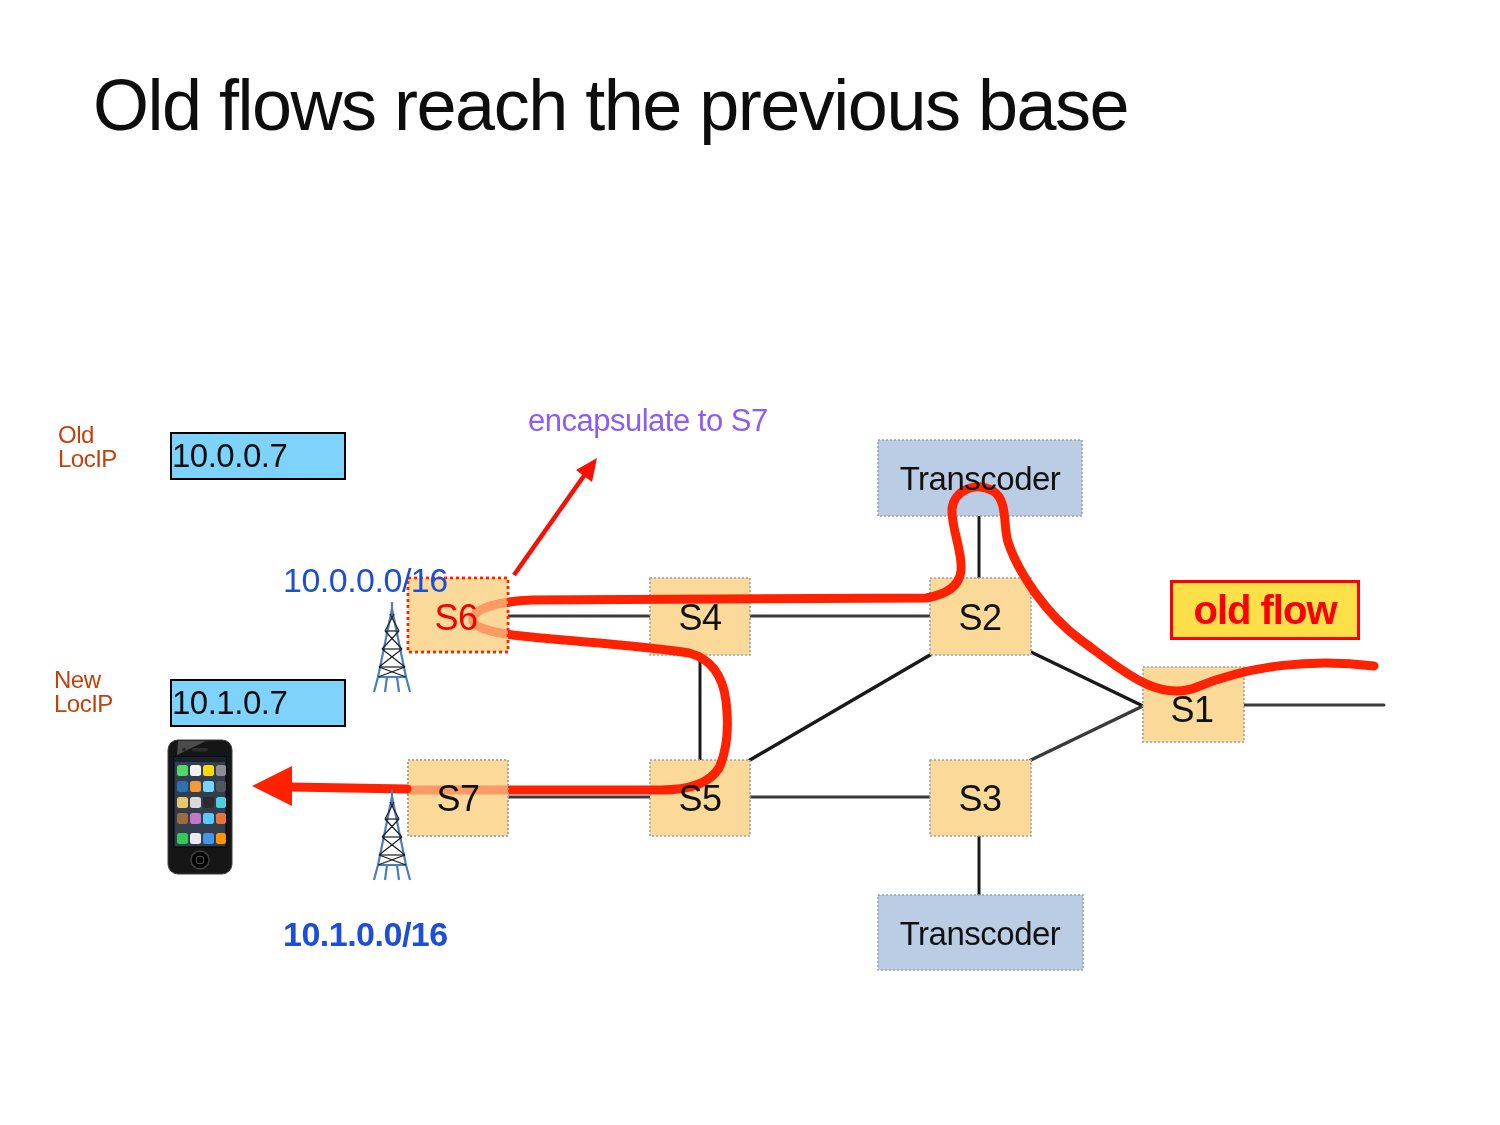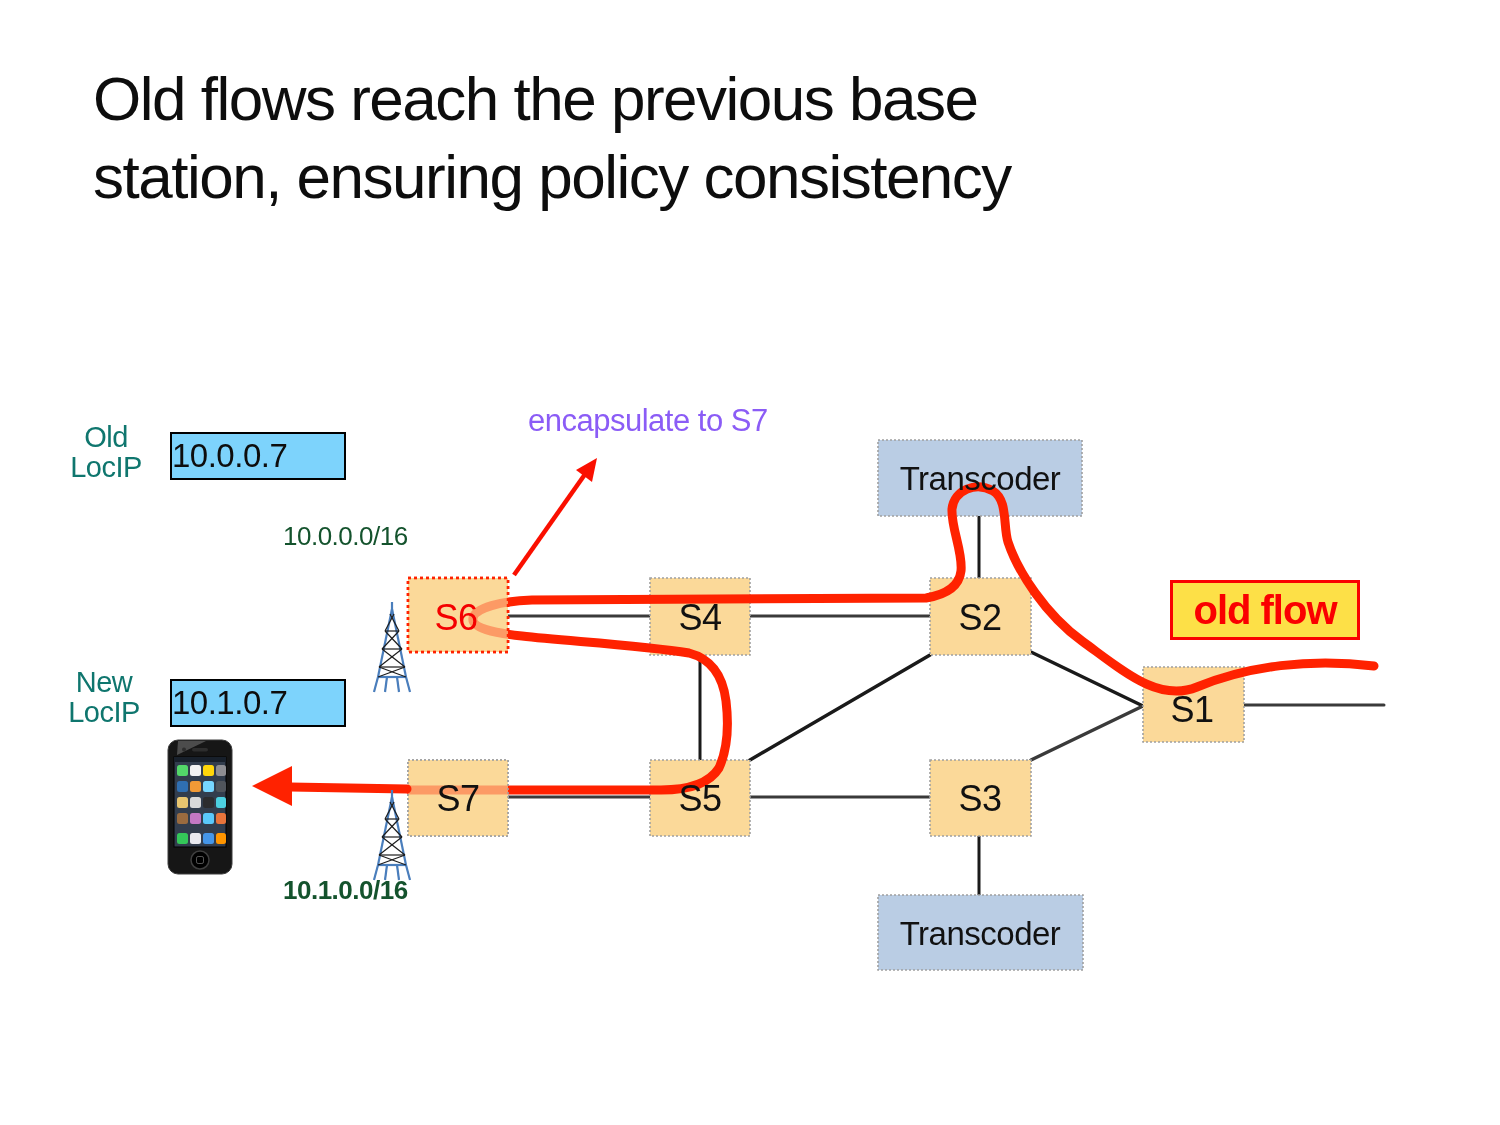--- a/index.html
+++ b/index.html
@@ -3,54 +3,53 @@
 <meta charset="utf-8">
 <style>
   html,body{margin:0;padding:0;}
   body{
     width:1500px;height:1125px;position:relative;background:#ffffff;overflow:hidden;
     font-family:"Liberation Sans", sans-serif;
   }
   .abs{position:absolute;}
   .title{
     left:93px;top:60px;width:1220px;
-    font-size:62px;line-height:1.26;letter-spacing:-1.5px;color:#0d0d0d;
+    font-size:72px;line-height:1.26;letter-spacing:-1.5px;color:#0d0d0d;
   }
   .locip{
-    color:#0f766e;font-size:29px;line-height:1.02;text-align:center;letter-spacing:-0.5px;
+    color:#c2410c;font-size:24px;line-height:1.02;letter-spacing:-0.5px;
   }
   .locip-old{left:58px;top:423px;width:96px;}
   .locip-new{left:54px;top:668px;width:100px;}
   .ip-box{
     width:172px;height:44px;background:#7dd3fc;border:2.5px solid #000;
     display:flex;align-items:center;justify-content:flex-start;
     font-size:33px;color:#0d0d0d;letter-spacing:-0.5px;
   }
   .ip-box-old{left:170px;top:432px;}
   .ip-box-new{left:170px;top:679px;}
-  .subnet{font-size:26px;color:#14532d;letter-spacing:-0.5px;}
+  .subnet{font-size:34px;color:#1d4ed8;letter-spacing:-0.5px;margin-top:40px;}
   .subnet-old{left:283px;top:521px;}
   .subnet-new{left:283px;top:875px;font-weight:bold;}
   .encap{left:528px;top:403px;font-size:31px;color:#8b5cf6;letter-spacing:-0.5px;}
   .oldflow-box{
     left:1170px;top:580px;width:184px;height:54px;border:3px solid #fa0000;background:#fde047;
     display:flex;align-items:center;justify-content:center;
     font-size:40px;font-weight:bold;color:#fa0000;letter-spacing:-1px;
   }
   svg text{font-family:"Liberation Sans", sans-serif;}
   .node-label{font-size:36px;fill:#111;text-anchor:middle;letter-spacing:-0.5px;}
   .node-label-red{fill:#f40000;}
   .tc-label{font-size:33px;fill:#111;text-anchor:middle;letter-spacing:-0.5px;}
 </style>
 </head>
 <body>
 
 <div class="abs title">
   <div>Old flows reach the previous base</div>
-  <div>station, ensuring policy consistency</div>
 </div>
 
 <svg class="abs" style="left:0;top:0" width="1500" height="1125" viewBox="0 0 1500 1125">
 
   <g stroke-linecap="round">
     <line x1="508" y1="616" x2="650" y2="616" stroke="#3a3a3a" stroke-width="3"></line>
     <line x1="750" y1="616" x2="930" y2="616" stroke="#3a3a3a" stroke-width="3"></line>
     <line x1="700" y1="655" x2="700" y2="760" stroke="#1a1a1a" stroke-width="3"></line>
     <line x1="930" y1="655" x2="750" y2="760" stroke="#1a1a1a" stroke-width="3.5"></line>
     <line x1="1031" y1="652" x2="1143" y2="706" stroke="#1a1a1a" stroke-width="3.5"></line>

